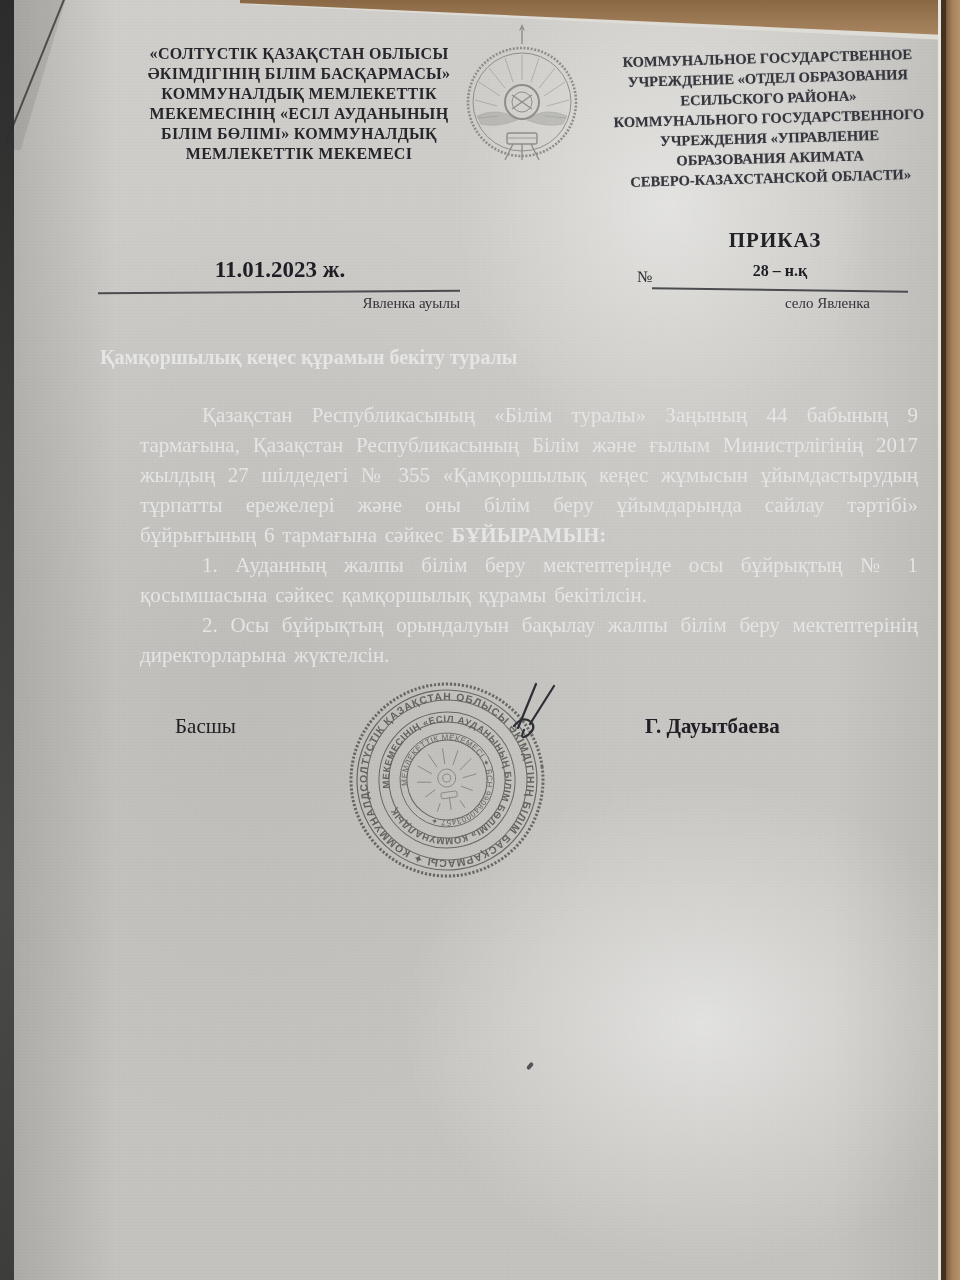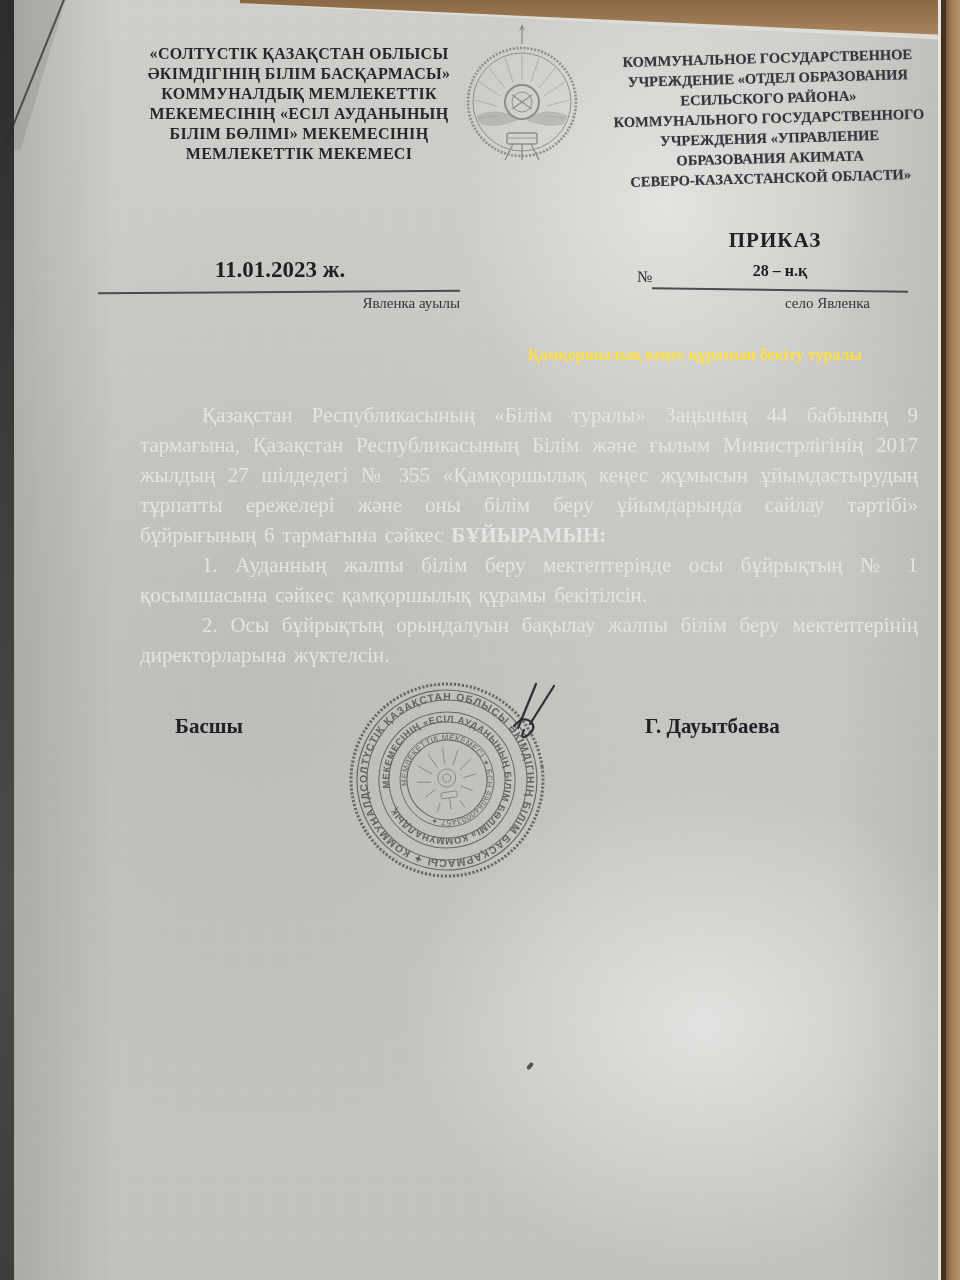--- a/index.html
+++ b/index.html
@@ -53,29 +53,29 @@
   .rule{position:absolute;height:2px;background:#4c4c50;}
   .rule-kk{left:98px;top:291px;width:362px;transform:rotate(-.4deg);}
   .rule-ru{left:652px;top:289px;width:256px;transform:rotate(.8deg);}
   .place{position:absolute;font-size:15px;color:#33333a;text-align:right;}
   .place-kk{left:100px;top:295px;width:360px;}
   .place-ru{left:700px;top:295px;width:170px;}
   .no-label{position:absolute;left:637px;top:268px;font-size:16px;color:#2c2c33;}
   .no-val{position:absolute;left:660px;top:262px;width:240px;text-align:center;
     font-weight:bold;font-size:16px;color:#1e1e24;}
 
-  .doc-title{position:absolute;left:100px;top:346px;width:762px;text-align:right;
-    font-weight:bold;font-size:16px;color:#fde047;}
+  .doc-title{position:absolute;left:100px;top:346px;width:762px;text-align:left;
+    font-weight:bold;font-size:20px;color:#e5e5e5;}
 
   .bodytext{position:absolute;left:140px;top:400px;width:778px;
     font-size:21px;line-height:30px;color:#e5e5e5;text-align:justify;word-spacing:2.5px;}
   .bodytext p{margin:0;text-indent:62px;}
   .b{font-weight:bold;}
 
-  .sig-role{position:absolute;left:175px;top:714px;font-weight:bold;font-size:21px;color:#202026;}
+  .sig-role{position:absolute;left:175px;top:714px;font-weight:normal;font-size:21px;color:#202026;}
   .sig-name{position:absolute;left:645px;top:714px;font-weight:bold;font-size:21px;color:#202026;}
 
   .stamp-svg{position:absolute;left:333px;top:666px;opacity:.82;mix-blend-mode:multiply;transform:rotate(-8deg);}
   .sign-svg{position:absolute;left:496px;top:676px;}
   .emblem-svg{position:absolute;left:455px;top:20px;opacity:.85;}
 </style>
 </head>
 <body>
 
 <div id="page">
@@ -90,21 +90,21 @@
   <div class="edge-light"></div>
   <div class="edge-dark"></div>
   <div class="wood-right"></div>
   <div class="speck"></div>
 
   <div class="hdr hdr-left">
     <div>«СОЛТҮСТІК ҚАЗАҚСТАН ОБЛЫСЫ</div>
     <div>ӘКІМДІГІНІҢ БІЛІМ БАСҚАРМАСЫ»</div>
     <div>КОММУНАЛДЫҚ МЕМЛЕКЕТТІК</div>
     <div>МЕКЕМЕСІНІҢ «ЕСІЛ АУДАНЫНЫҢ</div>
-    <div>БІЛІМ БӨЛІМІ» МЕКЕМЕСІНІҢ</div>
+    <div>БІЛІМ БӨЛІМІ» КОММУНАЛДЫҚ</div>
     <div>МЕМЛЕКЕТТІК МЕКЕМЕСІ</div>
   </div>
 
   <svg class="emblem-svg" width="135" height="148" viewBox="0 0 135 148">
     <g stroke="#83837d" fill="none" stroke-width="1.4">
       <path d="M67 4 l3 7 -3 -2 -3 2 z" fill="#83837d" stroke="none"></path>
       <line x1="67" y1="10" x2="67" y2="24"></line>
       <circle cx="67" cy="82" r="54" stroke-width="2.6" stroke-dasharray="2 1.6"></circle>
       <circle cx="67" cy="82" r="49" stroke-width="1"></circle>
       <g stroke-width=".8" opacity=".65">

